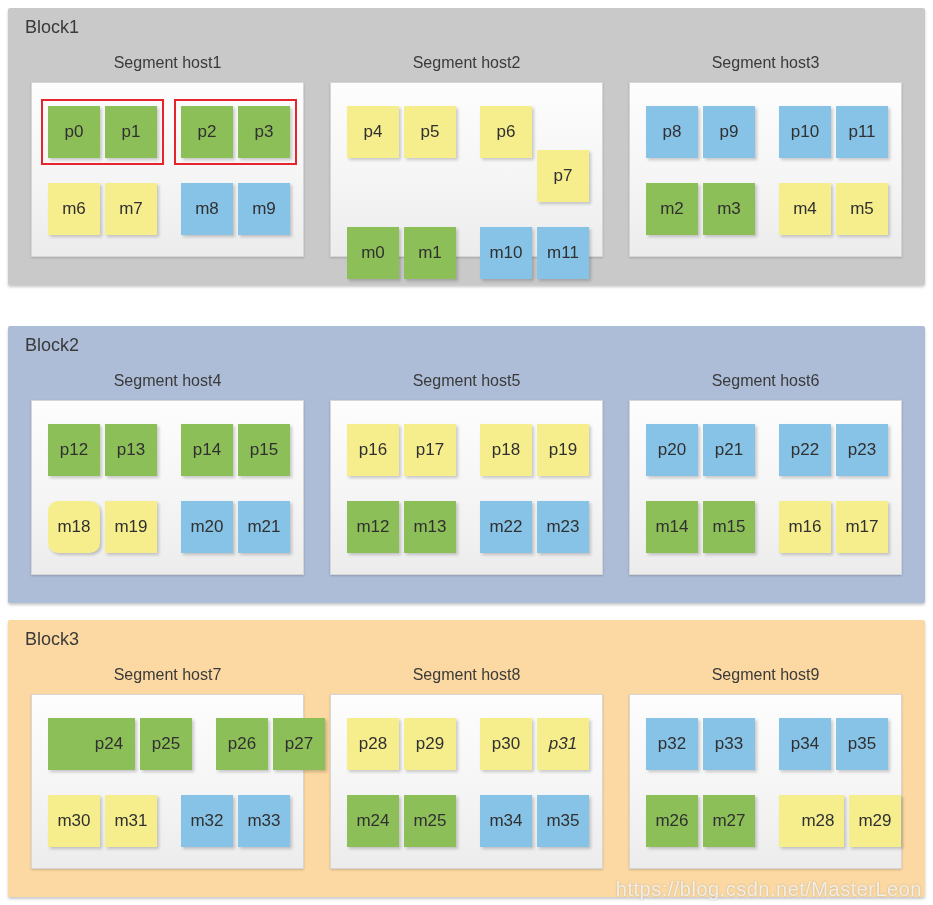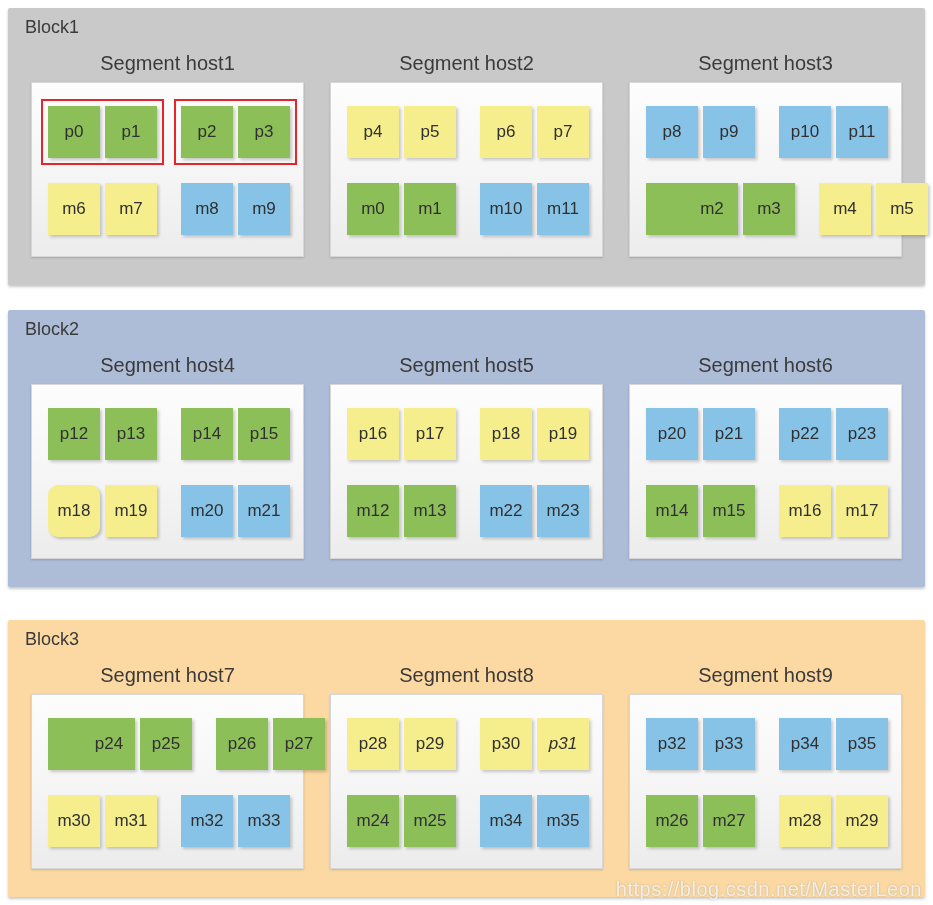--- a/index.html
+++ b/index.html
@@ -18,42 +18,42 @@
   .block {
     position: absolute;
     left: 8px;
     width: 917px;
     height: 277px;
     border-radius: 2px;
     box-shadow: 0 2px 3px rgba(0,0,0,0.22);
     box-sizing: border-box;
   }
   .block:nth-of-type(1) { top: 8px; }
-  .block:nth-of-type(2) { top: 310px; }
+  .block:nth-of-type(2) { top: 326px; }
   .block:nth-of-type(3) { top: 620px; }
 
   .block-title {
     position: absolute;
     top: 9px;
     left: 17px;
     font-size: 18px;
     color: #3a3a3a;
   }
   .hosts {
     position: absolute;
     top: 45px;
     left: 23px;
     right: 23px;
     display: flex;
     justify-content: space-between;
   }
   .host { width: 273px; }
   .host-title {
     text-align: center;
-    font-size: 20px;
+    font-size: 16px;
     color: #3a3a3a;
     height: 20px;
     line-height: 20px;
     margin-bottom: 9px;
   }
   .panel {
     height: 175px;
     box-sizing: border-box;
     background: linear-gradient(180deg, #fdfdfd 0%, #f5f5f5 55%, #ececec 100%);
     border: 1px solid #d6d6d6;
@@ -134,21 +134,21 @@
         <div class="host">
           <div class="host-title">Segment host2</div>
           <div class="panel">
             <div class="cell-row">
               <div class="pair">
                 <div class="cell" style="background: rgb(246, 238, 141);">p4</div>
                 <div class="cell" style="background: rgb(246, 238, 141);">p5</div>
               </div>
               <div class="pair">
                 <div class="cell" style="background: rgb(246, 238, 141);">p6</div>
-                <div class="cell" style="background: rgb(246, 238, 141);">p7</div>
+                <div class="cell" style="background: rgb(246, 238, 141); margin-top: 44px;">p7</div>
               </div>
             </div>
             <div class="cell-row">
               <div class="pair">
                 <div class="cell" style="background: rgb(141, 191, 89);">m0</div>
                 <div class="cell" style="background: rgb(141, 191, 89);">m1</div>
               </div>
               <div class="pair">
                 <div class="cell" style="background: rgb(135, 195, 231);">m10</div>
                 <div class="cell" style="background: rgb(135, 195, 231);">m11</div>
@@ -164,21 +164,21 @@
                 <div class="cell" style="background: rgb(135, 195, 231);">p8</div>
                 <div class="cell" style="background: rgb(135, 195, 231);">p9</div>
               </div>
               <div class="pair">
                 <div class="cell" style="background: rgb(135, 195, 231);">p10</div>
                 <div class="cell" style="background: rgb(135, 195, 231);">p11</div>
               </div>
             </div>
             <div class="cell-row">
               <div class="pair">
-                <div class="cell" style="background: rgb(141, 191, 89); padding-left: 40px;">m2</div>
+                <div class="cell" style="background: rgb(141, 191, 89);">m2</div>
                 <div class="cell" style="background: rgb(141, 191, 89);">m3</div>
               </div>
               <div class="pair">
                 <div class="cell" style="background: rgb(246, 238, 141);">m4</div>
                 <div class="cell" style="background: rgb(246, 238, 141);">m5</div>
               </div>
             </div>
           </div>
         </div>
       </div>
@@ -328,21 +328,21 @@
                 <div class="cell" style="background: rgb(135, 195, 231);">p34</div>
                 <div class="cell" style="background: rgb(135, 195, 231);">p35</div>
               </div>
             </div>
             <div class="cell-row">
               <div class="pair">
                 <div class="cell" style="background: rgb(141, 191, 89);">m26</div>
                 <div class="cell" style="background: rgb(141, 191, 89);">m27</div>
               </div>
               <div class="pair">
-                <div class="cell" style="background: rgb(246, 238, 141);">m28</div>
+                <div class="cell" style="background: rgb(246, 238, 141); padding-left: 13px;">m28</div>
                 <div class="cell" style="background: rgb(246, 238, 141);">m29</div>
               </div>
             </div>
           </div>
         </div>
       </div>
     </div>
     <div class="watermark">https://blog.csdn.net/MasterLeon</div>
 </div>
 

